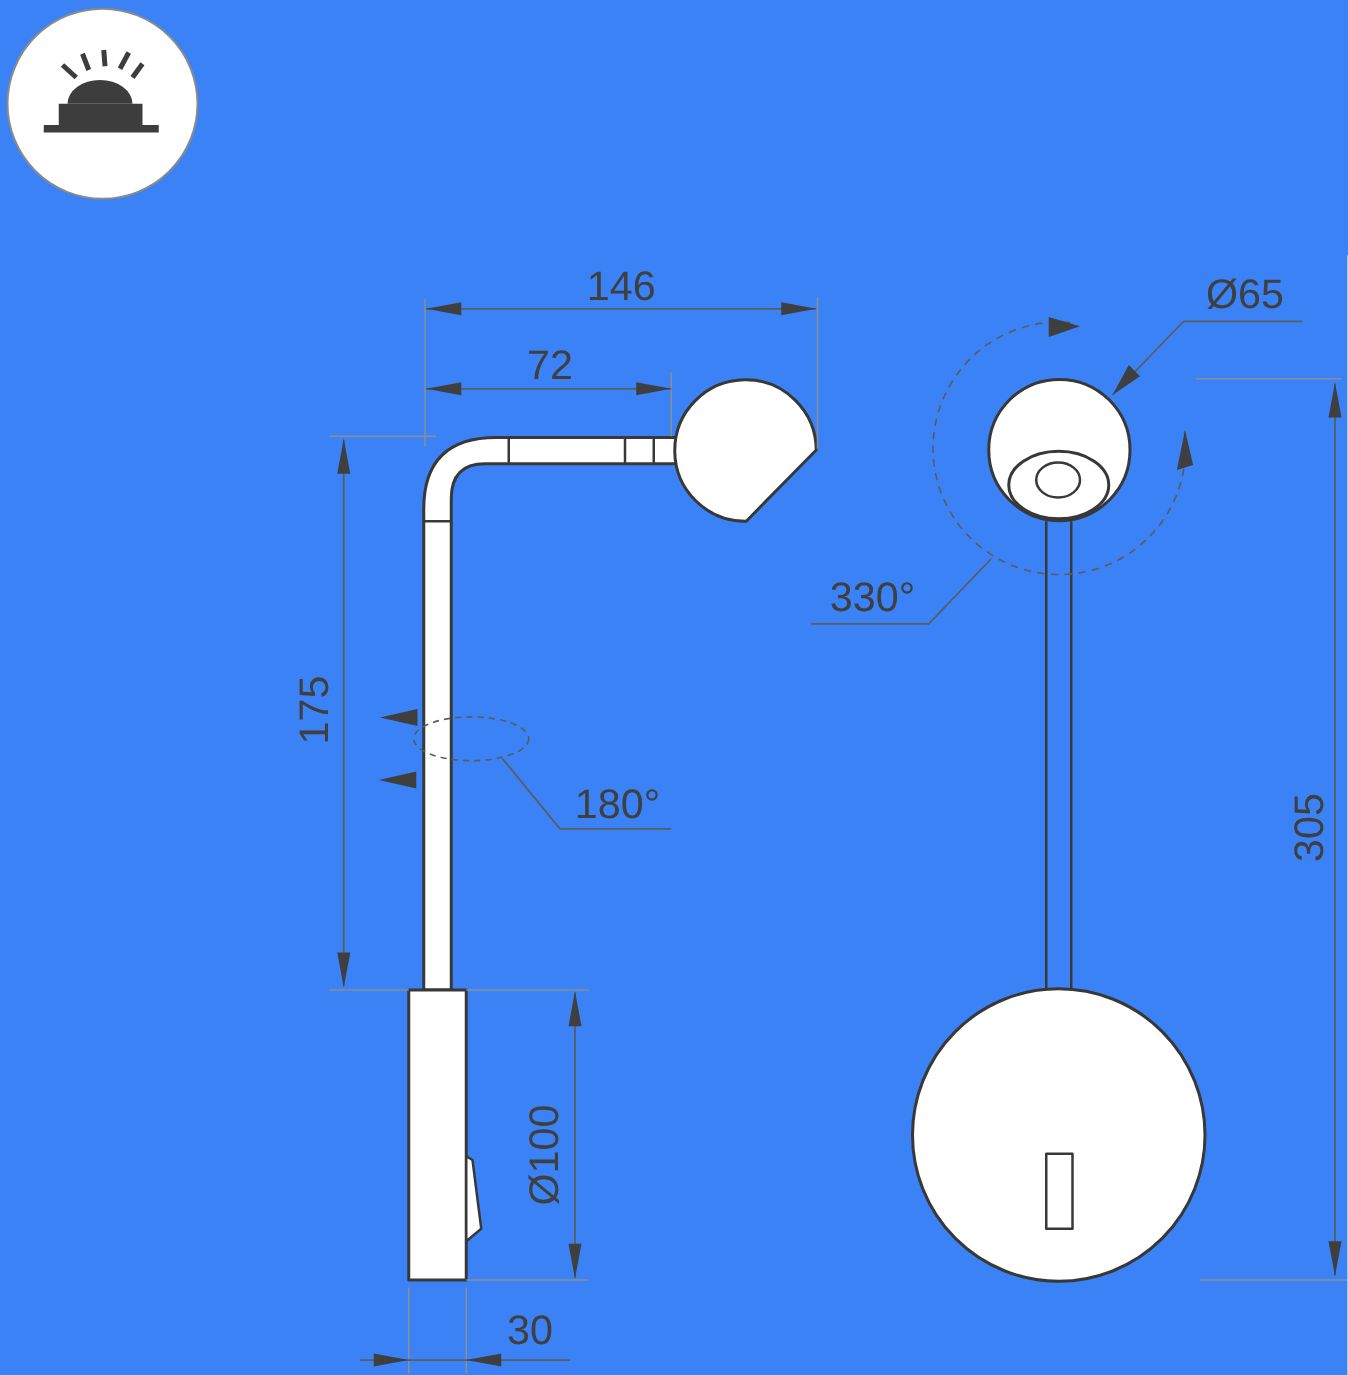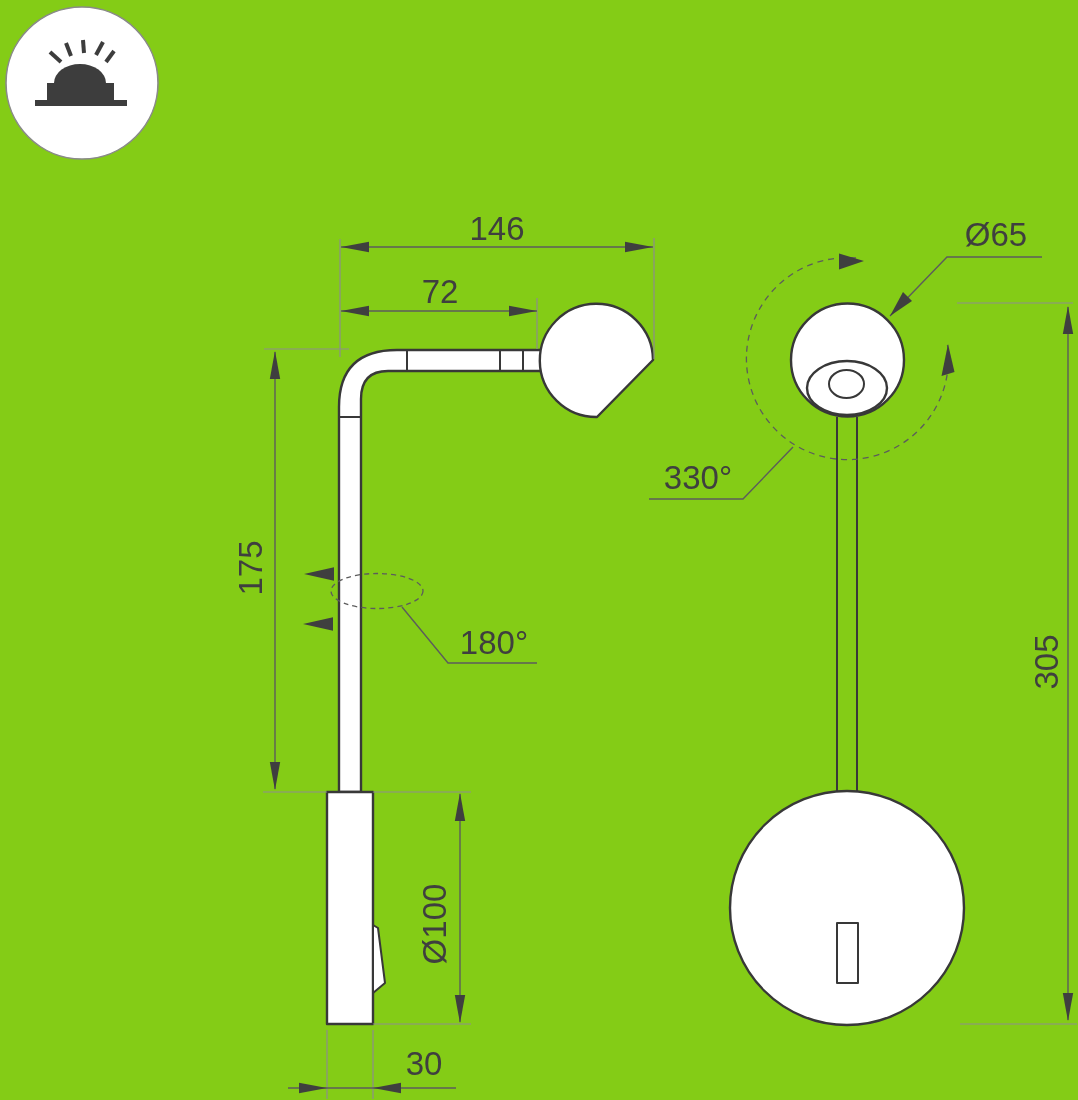--- a/index.html
+++ b/index.html
@@ -1,16 +1,16 @@
 <!DOCTYPE html>
 <html><head>
 <meta charset="utf-8">
 <style>
   html,body{margin:0;padding:0;background:#ffffff;}
-  .stage{width:1078px;height:1100px;background:#84cc16;position:relative;overflow:hidden;}
+  .stage{width:1078px;height:1100px;background:#3b82f6;position:relative;overflow:hidden;}
   svg{display:block;}
   .obj   {fill:#ffffff;stroke:#383838;stroke-width:2.4;stroke-linejoin:round;}
   .obj2  {fill:#ffffff;stroke:#383838;stroke-width:2;stroke-linejoin:round;}
   .oline {fill:none;stroke:#383838;stroke-width:2;}
   .dim   {fill:none;stroke:#5c5c5c;stroke-width:1.4;}
   .ext   {fill:none;stroke:#8d8d8d;stroke-width:1.2;}
   .arr   {fill:#3f3f3f;stroke:none;}
   .dash  {fill:none;stroke:#5c5c5c;stroke-width:1.3;stroke-dasharray:6 5;}
   .dash2 {fill:none;stroke:#5c5c5c;stroke-width:1.3;stroke-dasharray:5 4;}
   .lbl   {font-family:"Liberation Sans",sans-serif;font-size:33px;fill:#3f3f3f;text-anchor:middle;}

